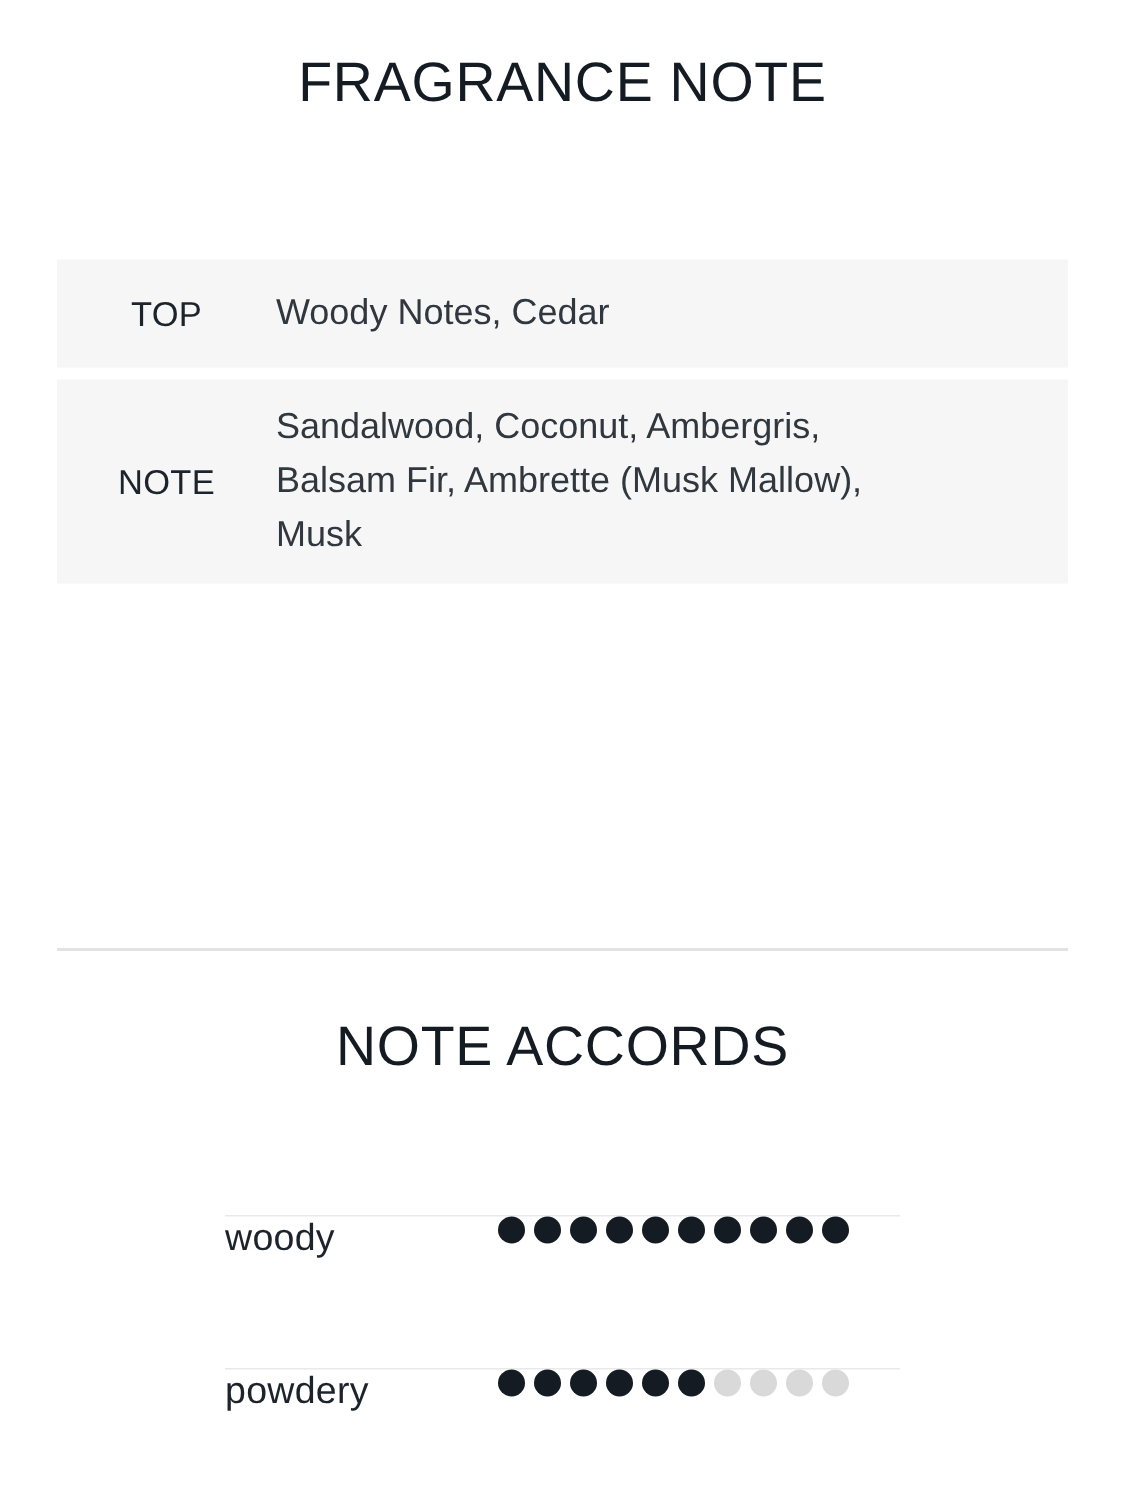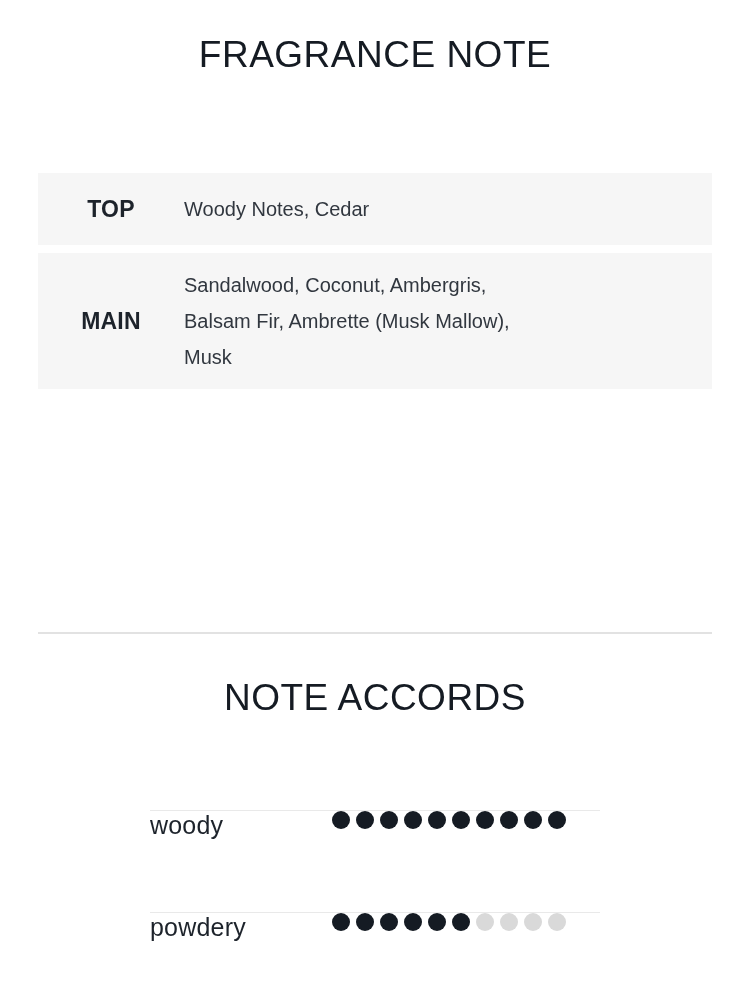--- a/index.html
+++ b/index.html
@@ -55,30 +55,30 @@
     background: #f6f6f6;
     margin-bottom: 8px;
     min-height: 72px;
     box-sizing: border-box;
   }
 
   .note-label {
     flex: 0 0 146px;
     text-align: center;
     font-size: 23px;
-    font-weight: 700;
+    font-weight: 400;
     color: #1d232b;
     letter-spacing: 0.2px;
     padding: 0 2px;
     box-sizing: border-box;
   }
 
   .note-value {
     flex: 1 1 auto;
-    font-size: 20px;
+    font-size: 24px;
     line-height: 36px;
     color: #31373f;
     padding: 14px 16px 14px 0;
     white-space: pre-line;
   }
 
   .row-top { min-height: 72px; }
   .row-middle { min-height: 83px; }
   .row-base { min-height: 120px; }
 
@@ -150,21 +150,21 @@
 
   <div class="notes-table">
 
     <div class="note-row row-top">
       <div class="note-label">TOP</div>
       <div class="note-value">Woody Notes, Cedar</div>
     </div>
 
 
     <div class="note-row row-base">
-      <div class="note-label">MAIN</div>
+      <div class="note-label">NOTE</div>
       <div class="note-value">Sandalwood, Coconut, Ambergris,
 Balsam Fir, Ambrette (Musk Mallow),
 Musk</div>
     </div>
 
   </div>
 
   <div class="divider"></div>
 
   <div class="section-title accords-title">NOTE ACCORDS</div>

